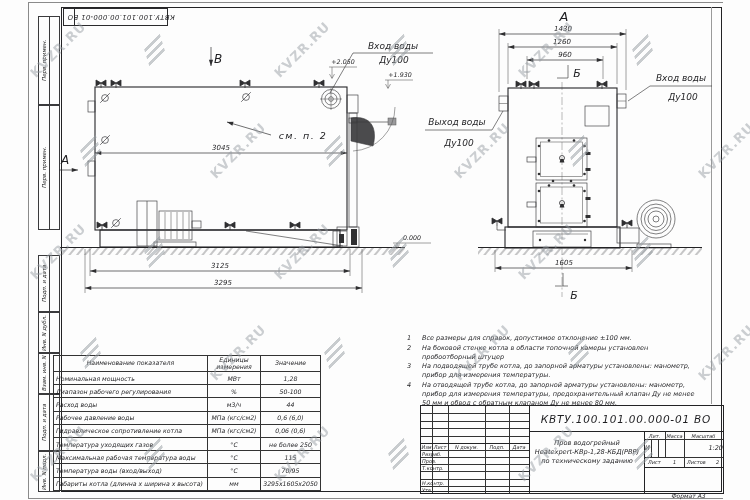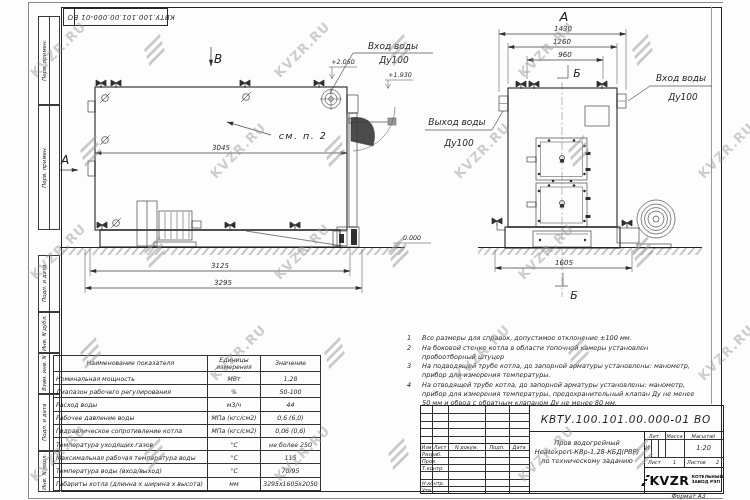--- a/index.html
+++ b/index.html
@@ -454,34 +454,26 @@
     <div class="docname">
       <div>Пров водогрейный</div>
       <div>Heatexpert-КВр-1,28-КБД(РВР)</div>
       <div>по техническому заданию</div>
     </div>
 
     <span class="sm" style="left:223px;top:27px;width:21px;text-align:center;">Лит.</span>
     <span class="sm" style="left:244px;top:27px;width:19px;text-align:center;">Масса</span>
     <span class="sm" style="left:263px;top:27px;width:39px;text-align:center;">Масштаб</span>
     <span class="lit" style="left:223px;top:38px;width:7px;text-align:center;">И</span>
-    <span class="lit" style="left:263px;top:38px;width:39px;text-align:center;">1:20</span>
+    <span class="lit" style="left:263px;top:38px;width:39px;text-align:right;">1:20</span>
     <span class="sm" style="left:227px;top:53px;">Лист</span>
     <span class="sm" style="left:252px;top:53px;">1</span>
     <span class="sm" style="left:266px;top:53px;">Листов</span>
     <span class="sm" style="left:295px;top:53px;">2</span>
 
-    <div class="logo">
-      <span class="bars"></span>
-      <span class="brand">KVZR</span>
-      <span class="brandsub">
-        <span style="display:block">КОТЕЛЬНЫЙ</span>
-        <span style="display:block">ЗАВОД РЭП</span>
-      </span>
-    </div>
   </div>
 
   <div class="fmt">Формат  А3</div>
 
   <div id="wm">
       <span class="wmtext" style="left: 22px; top: 42px;">KVZR.RU</span>
       <div class="wbars" style="left: 144px; top: 42px;"></div>
       <span class="wmtext" style="left: 266px; top: 42px;">KVZR.RU</span>
       <div class="wbars" style="left: 388px; top: 42px;"></div>
       <span class="wmtext" style="left: 510px; top: 42px;">KVZR.RU</span>

